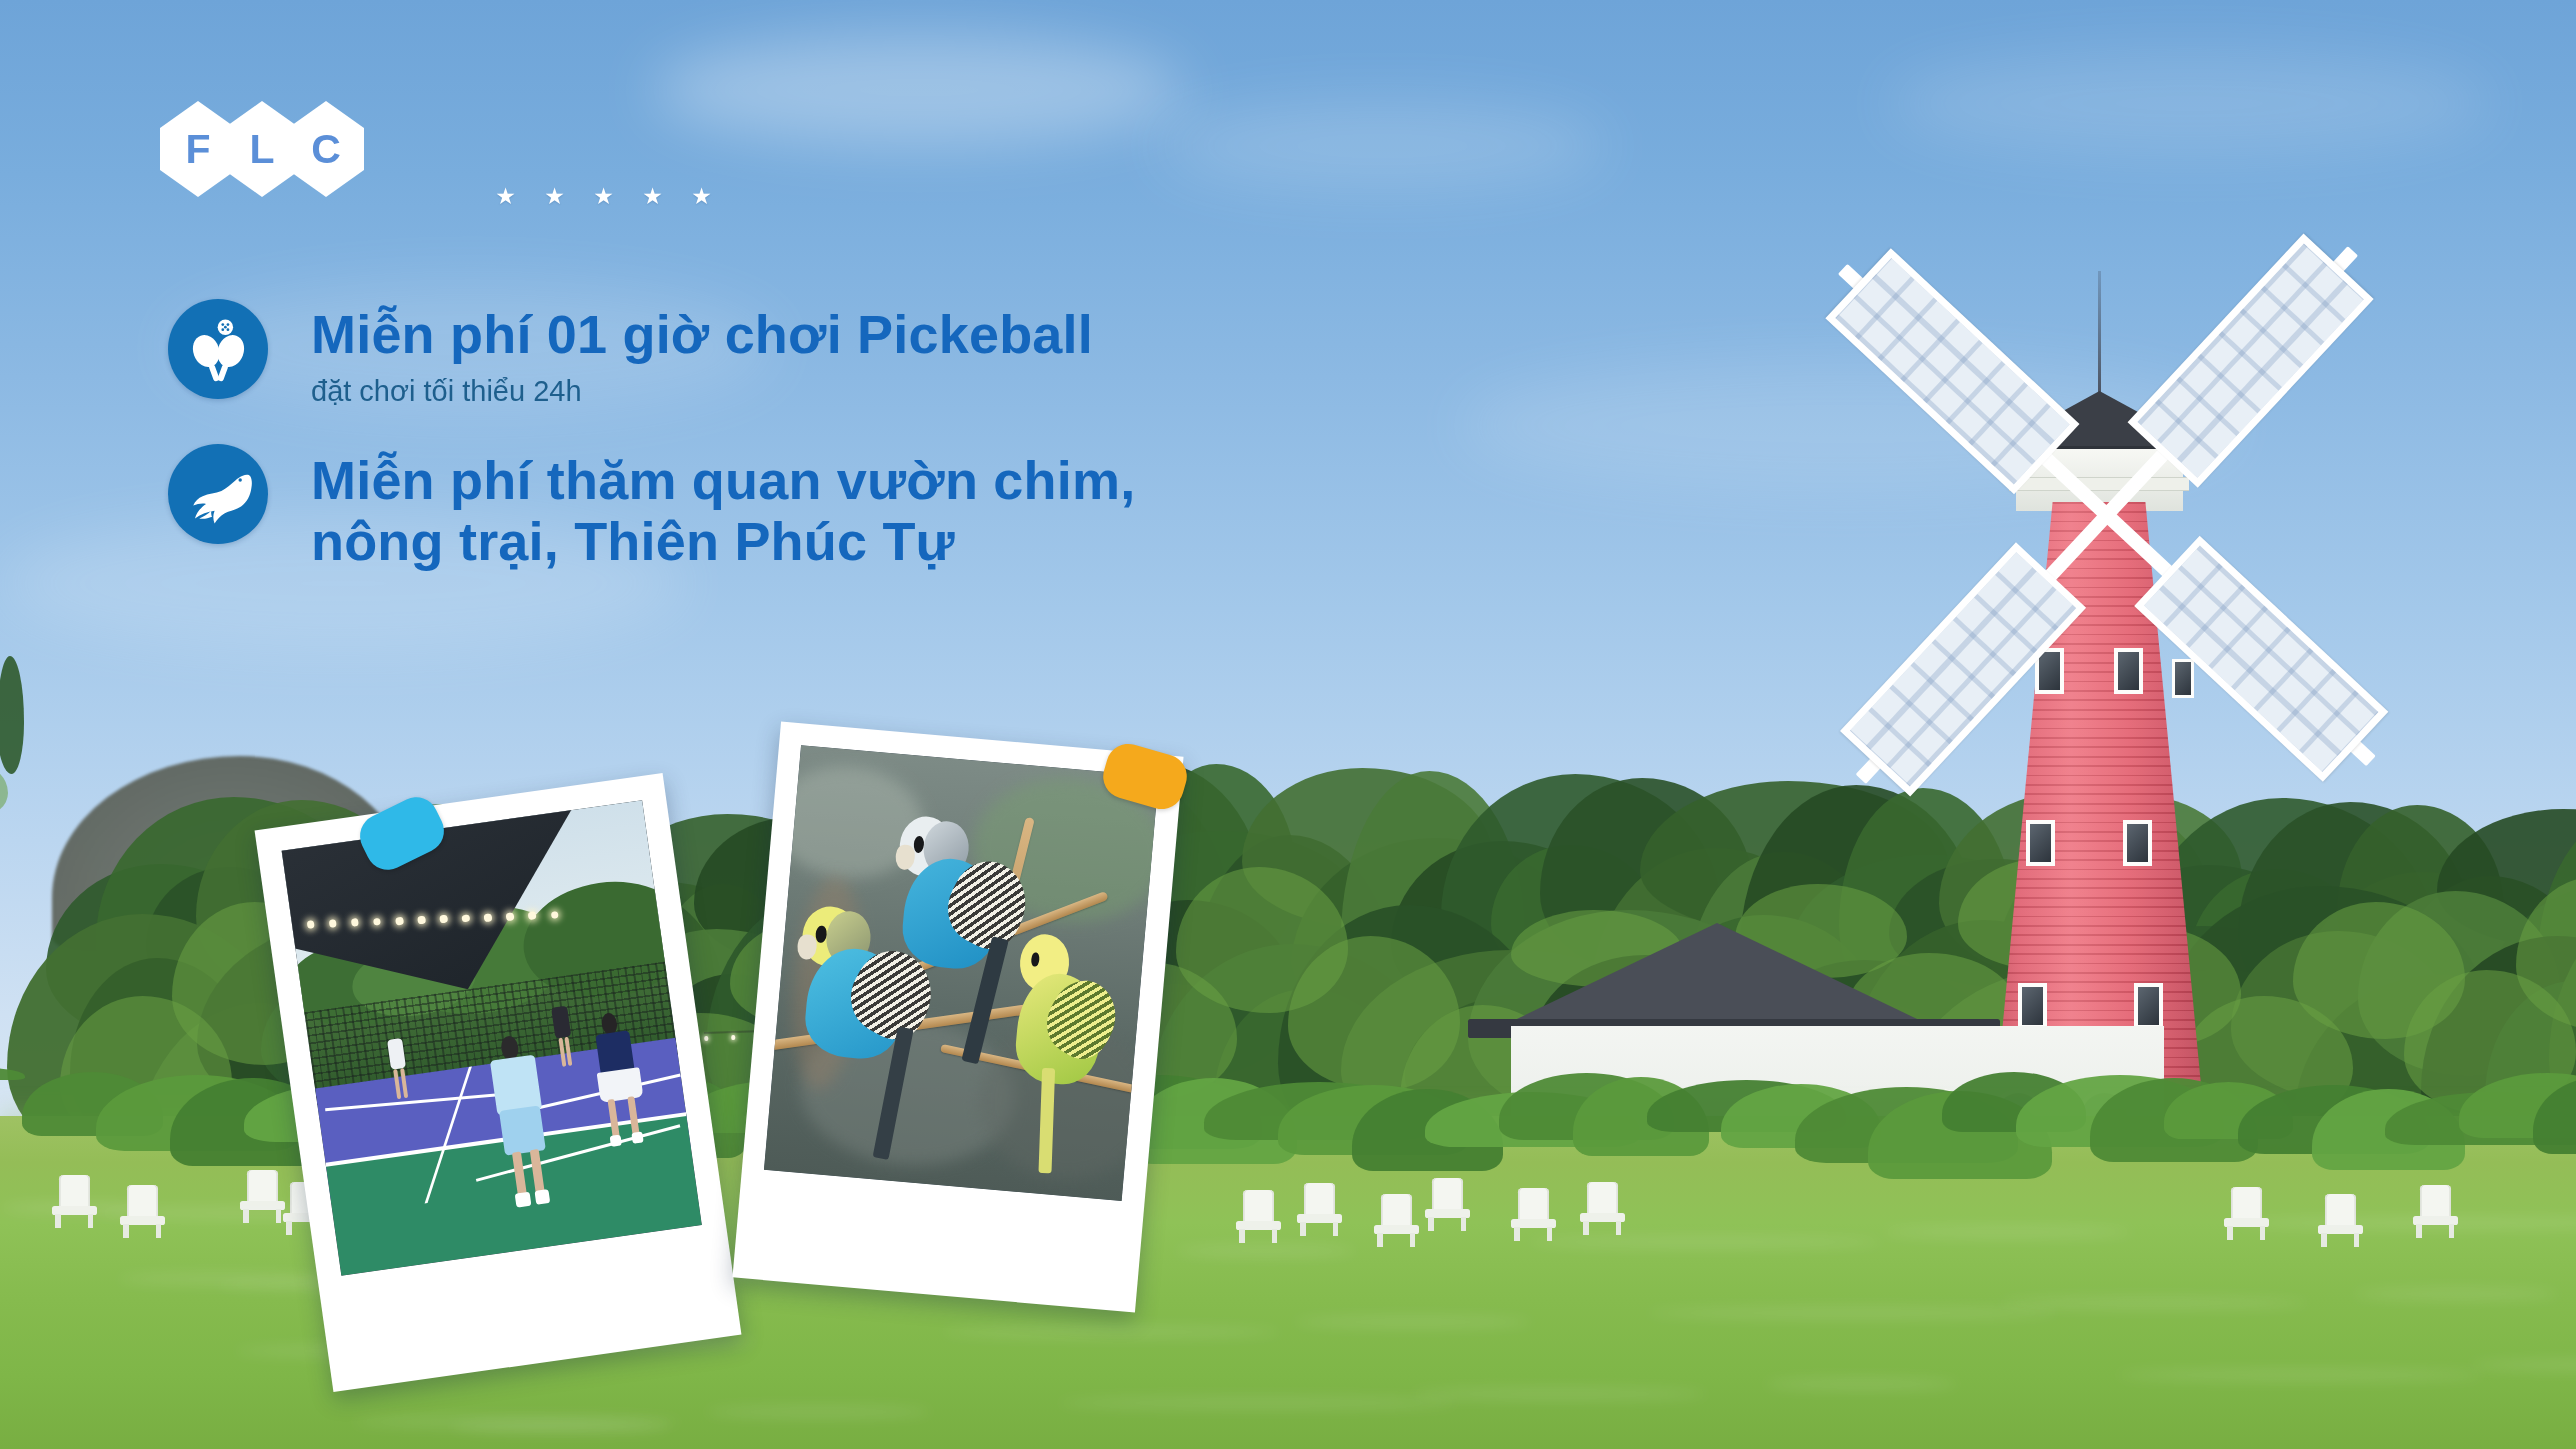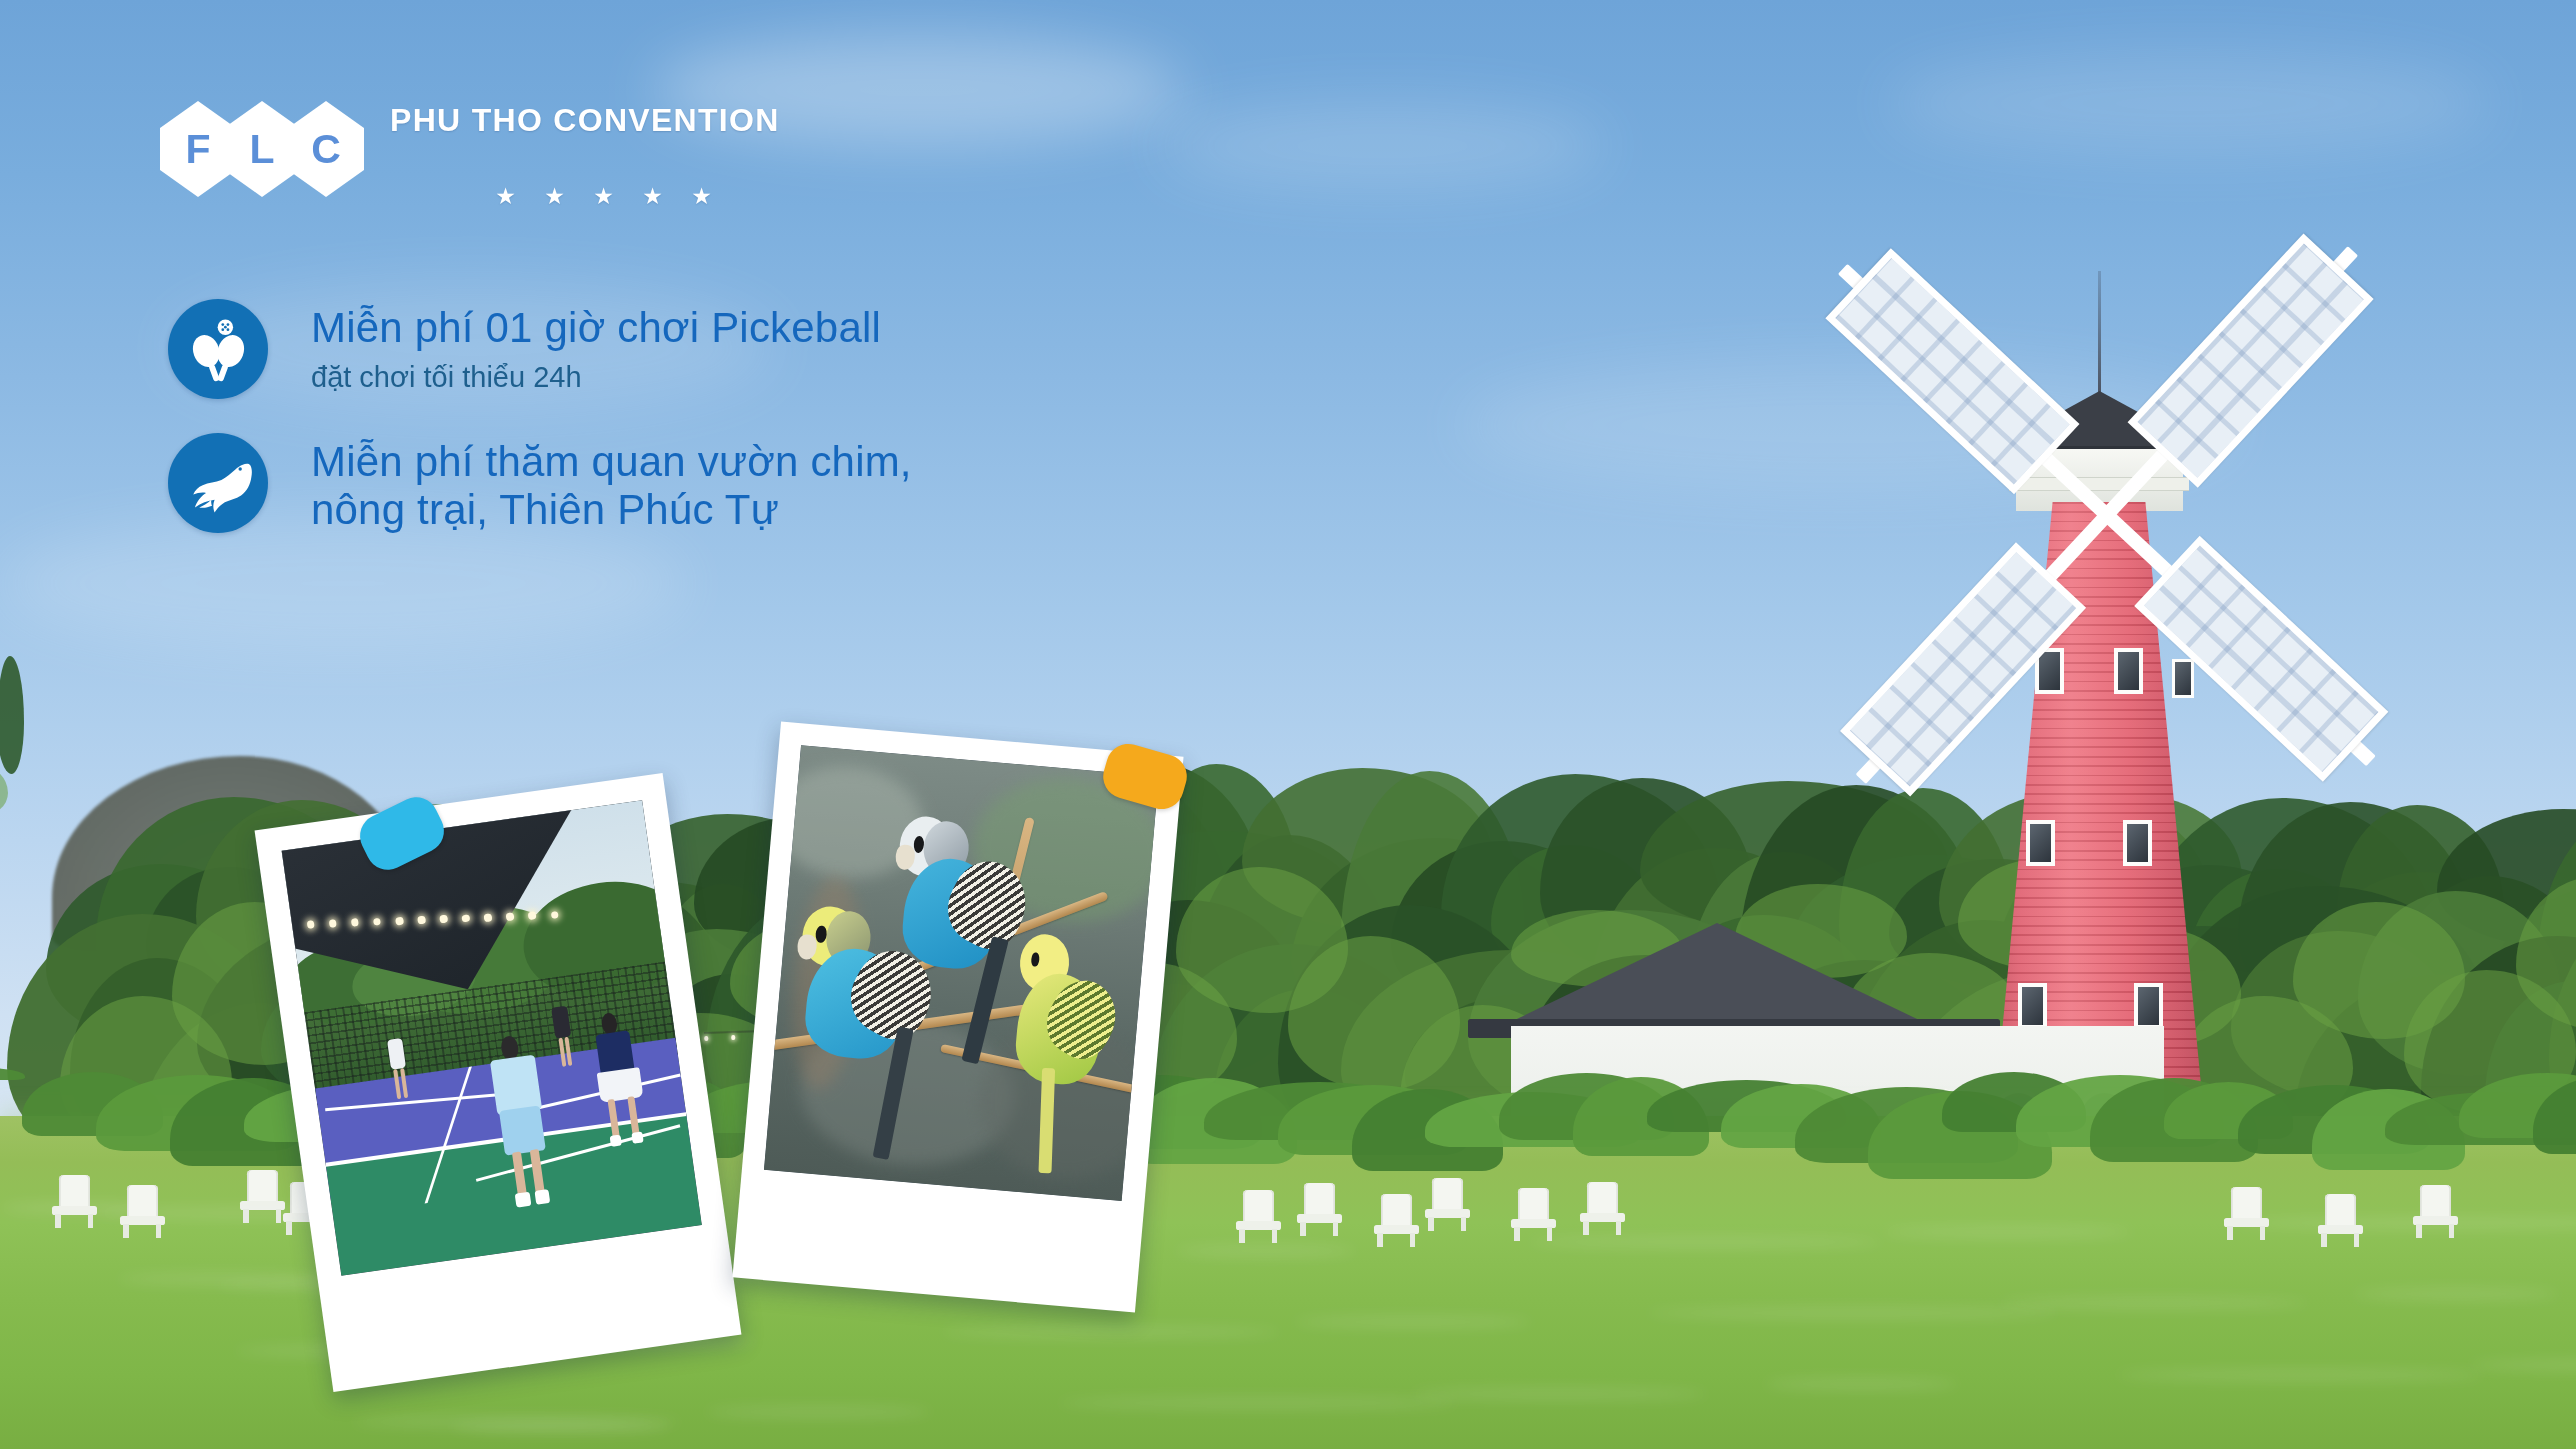--- a/index.html
+++ b/index.html
@@ -125,21 +125,21 @@
            color:#ffffff; font-size:23px; letter-spacing:11px;
            text-shadow:0 0.9px 1.7px rgba(40,80,130,.25); }
 
   
   .features { position:absolute; left:168px; top:299px; width:1340px; }
   .feature { position:relative; display:flex; align-items:flex-start; margin-bottom:34px; }
   .feat-badge { flex:0 0 auto; width:100px; height:100px; border-radius:50%;
                 background:#1270b5; display:flex; align-items:center; justify-content:center;
                 box-shadow:0 1.7px 5.2px rgba(20,60,110,.22); }
   .feat-text { margin-left:43px; padding-top:5.2px; }
-  .feat-title { color:#1567bd; font-size:42px; font-weight:normal; line-height:1.14;
+  .feat-title { color:#1567bd; font-size:54px; font-weight:bold; line-height:1.14;
                 letter-spacing:0.2px; white-space:pre-line; }
   .feat-sub { color:#1e5f8d; font-size:29px; line-height:1.3; margin-top:6.9px; }
 
   
   .polaroid { position:absolute; background:#ffffff;
               box-shadow:0 8.6px 22px rgba(20,40,70,.30); }
   .pl-photo { position:absolute; overflow:hidden; background:#3a4a52; }
   .tape { position:absolute; border-radius:22px; }
 
   
@@ -599,21 +599,20 @@
         <span>F</span>
       </div>
       <div class="flc-tile">
         <span>L</span>
       </div>
       <div class="flc-tile">
         <span>C</span>
       </div>
     </div>
     <div class="resort-name">
-      <div>PHU THO CONVENTION</div>
     </div>
     <div class="stars">★ ★ ★ ★ ★</div>
   </div>
 
   <div class="features">
 
     <div class="feature">
       <div class="feat-badge">
         <svg width="67" height="67" viewBox="0 0 78 78" aria-hidden="true">
           <g fill="#ffffff">

